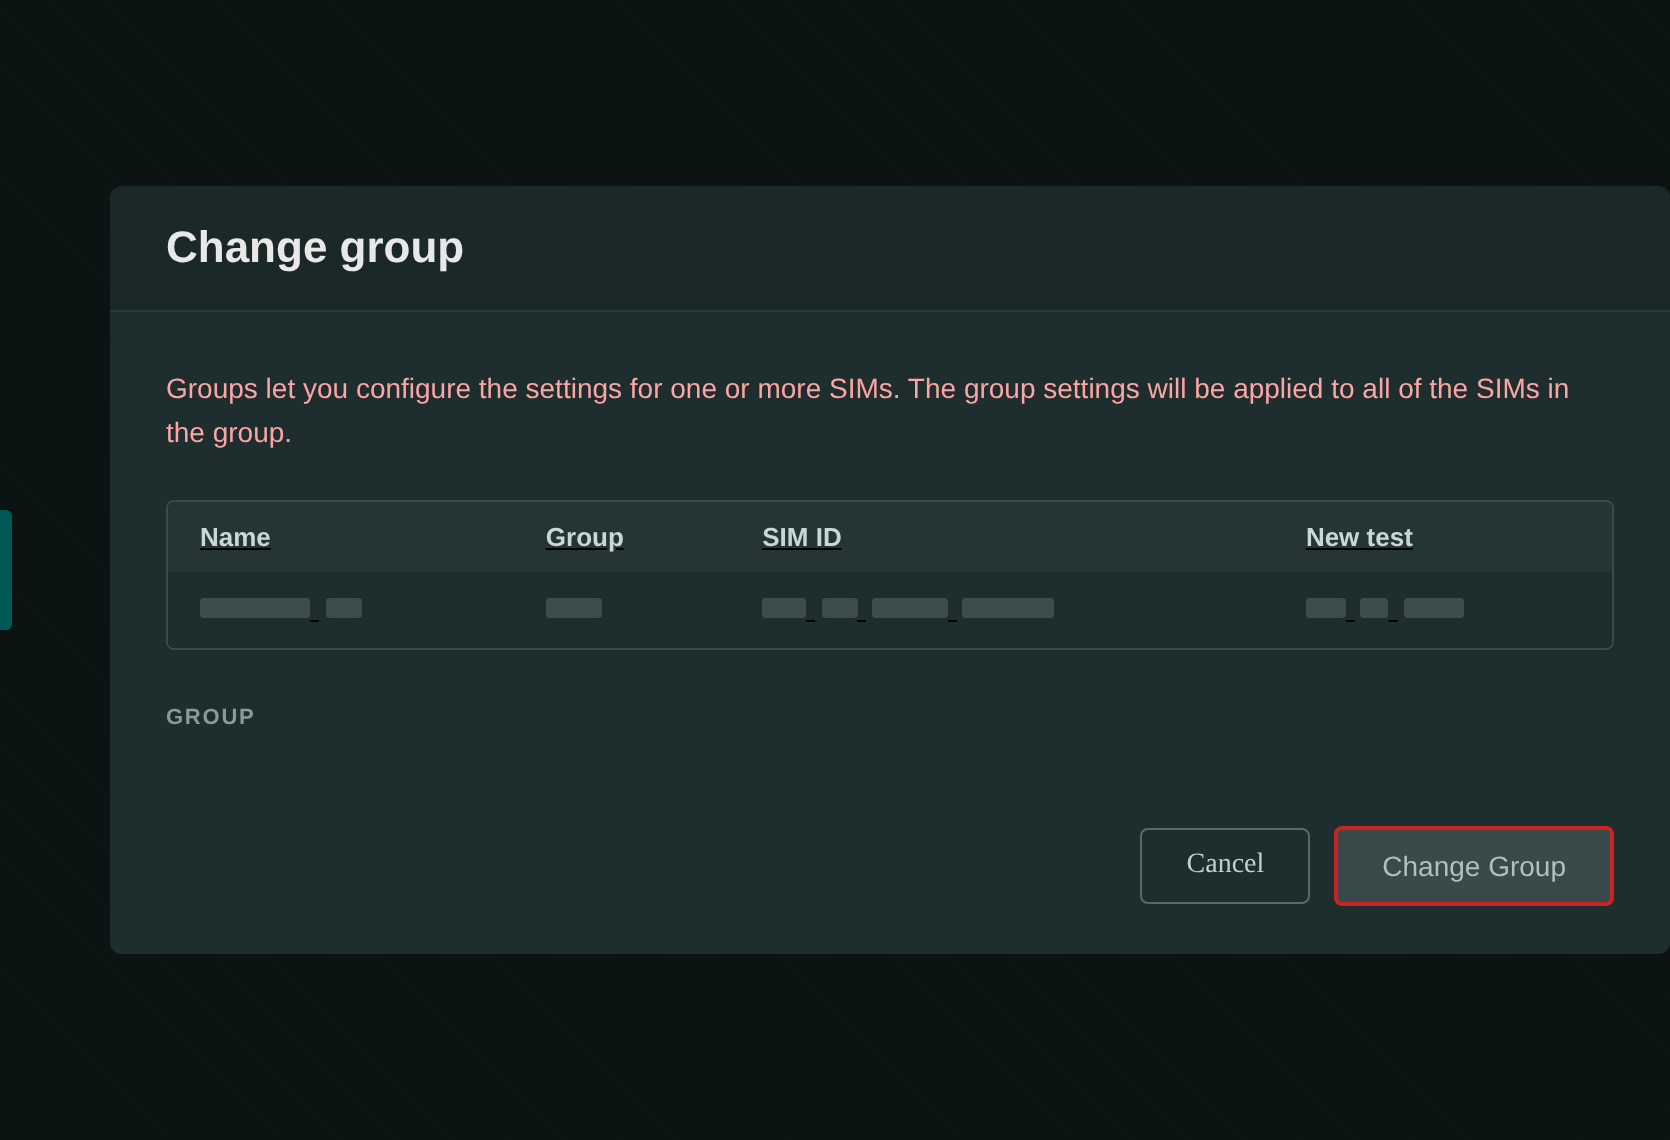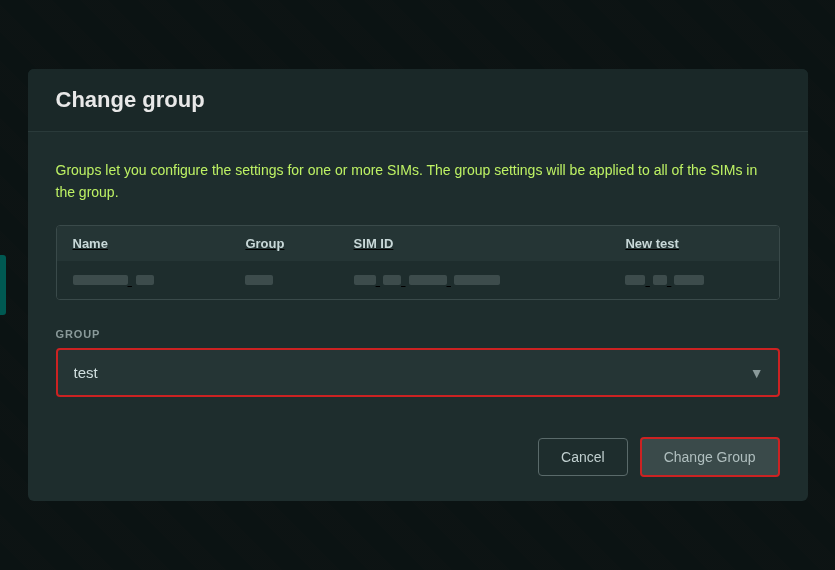--- a/index.html
+++ b/index.html
@@ -14,21 +14,21 @@
       justify-content: center;
       overflow: hidden;
     }
 
     .overlay {
       position: absolute;
       inset: 0;
       background: rgba(0,0,0,0.55);
       display: flex;
       align-items: center;
-      justify-content: center;
+      justify-content: flex-end;
     }
 
     .modal {
       background: #1e2d2d;
       border-radius: 6px;
       width: 780px;
       padding: 0;
       overflow: hidden;
       position: relative;
     }
@@ -43,21 +43,21 @@
       color: #e8e8e8;
       font-size: 22px;
       font-weight: 700;
     }
 
     .modal-body {
       padding: 28px 28px 24px;
     }
 
     .description {
-      color: #bef264;
+      color: #fca5a5;
       font-size: 14px;
       line-height: 1.55;
       margin-bottom: 22px;
     }
 
     .table-wrapper {
       border: 1px solid #3a4a4a;
       border-radius: 4px;
       overflow: hidden;
       margin-bottom: 28px;
@@ -150,20 +150,21 @@
     }
 
     .btn-cancel {
       background: transparent;
       border: 1px solid #5a6a6a;
       color: #c0cfcf;
       padding: 10px 22px;
       border-radius: 4px;
       font-size: 14px;
       cursor: pointer;
+      font-family: Liberation Serif, serif;
     }
 
     .btn-change-group {
       background: #3a4a4a;
       border: 2px solid #cc2222;
       color: #b0bfbf;
       padding: 10px 22px;
       border-radius: 4px;
       font-size: 14px;
       cursor: pointer;
@@ -243,28 +244,20 @@
                 <span class="redacted-block" style="width:14px; margin-left:3px;"></span>
                 <span class="redacted-block" style="width:30px; margin-left:3px;"></span>
               </td>
             </tr>
           </tbody>
         </table>
       </div>
 
       <div class="group-label">GROUP</div>
 
-      <div class="select-wrapper">
-        <select>
-          <option value="test" selected="">test</option>
-          <option value="default">default</option>
-          <option value="group1">group1</option>
-        </select>
-        <span class="chevron-icon">▼</span>
-      </div>
 
     </div>
 
     <div class="modal-footer">
       <button class="btn-cancel">Cancel</button>
       <button class="btn-change-group">Change Group</button>
     </div>
 
   </div>
 </div>

